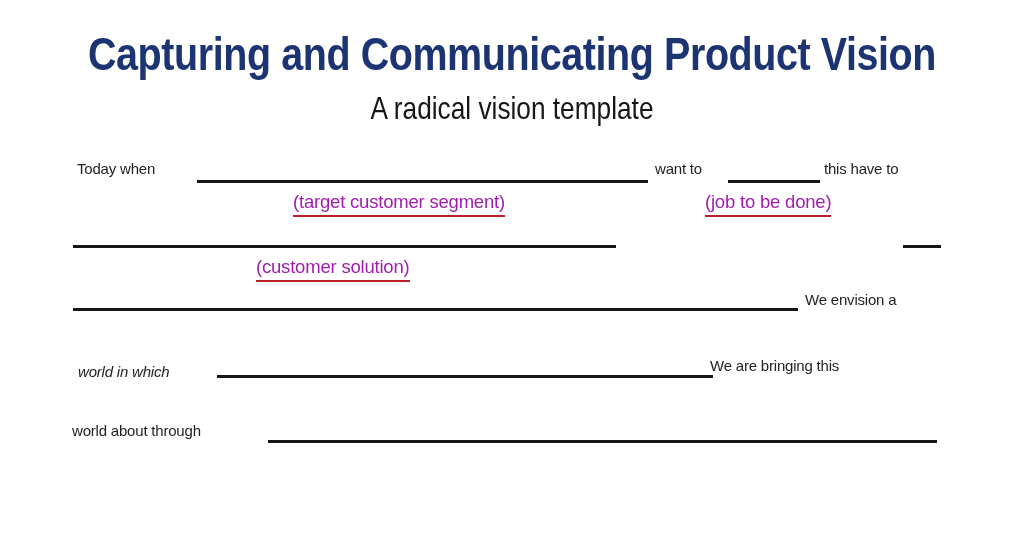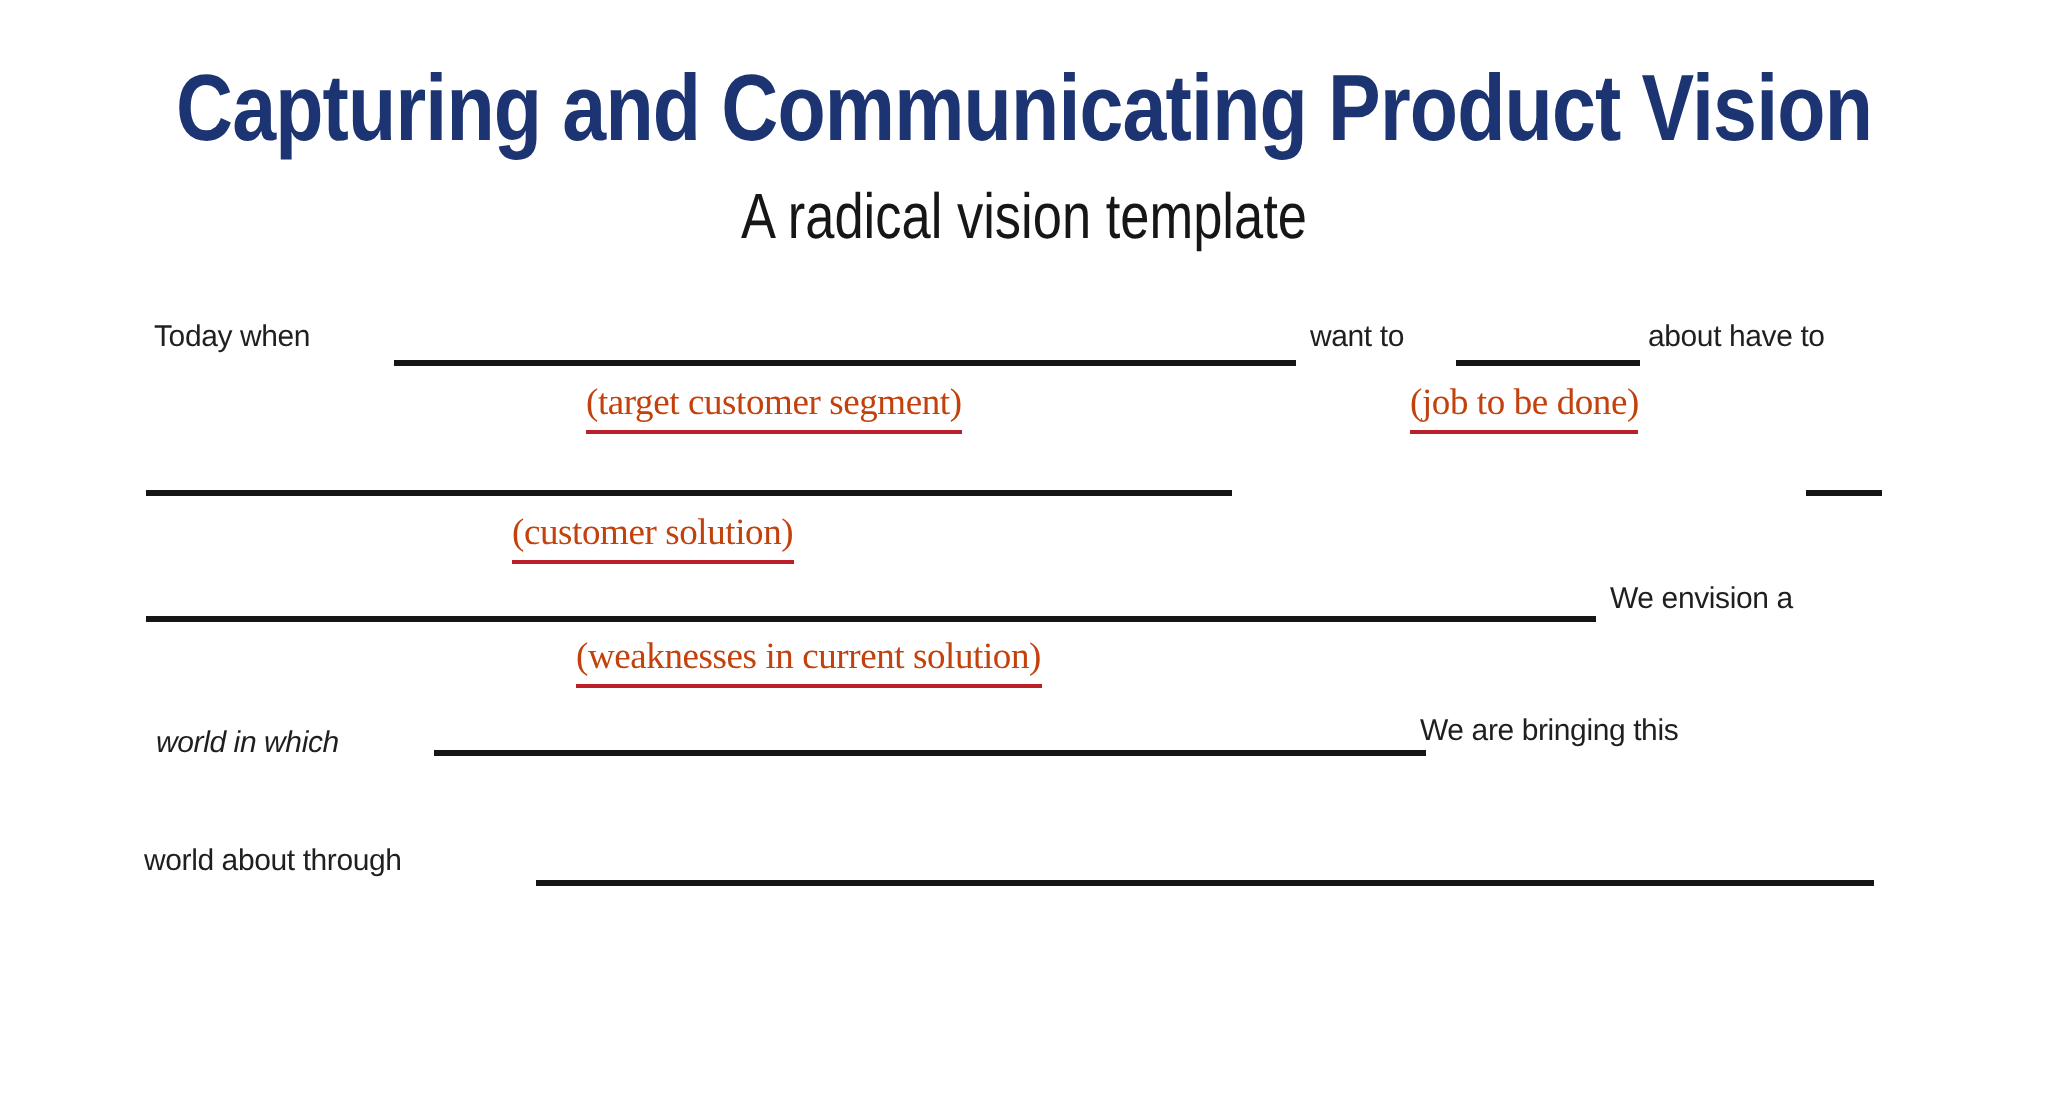--- a/index.html
+++ b/index.html
@@ -41,64 +41,60 @@
   .blank{
     position:absolute;
     border-bottom:3px solid #161616;
     height:0;
   }
   .hint{
     position:absolute;
     font-size:18.5px;
     letter-spacing:-0.2px;
     white-space:nowrap;
-    color:#c2410c;
+    color:#a21caf;
     line-height:22px;
-    font-family:Liberation Serif, serif;
   }
   .hint .u{
     display:inline-block;
     border-bottom:2px solid #bb1f28;
     padding-bottom:2px;
   }
 </style>
 </head>
 <body>
 
 <div class="slide">
 
   <div class="title">Capturing and Communicating Product Vision</div>
   <div class="subtitle">A radical vision template</div>
 
   <span class="seg" style="left:77px;top:156px;">Today when</span>
   <div class="blank" style="left:197px;top:180px;width:451px;"></div>
   <span class="seg" style="left:655px;top:156px;">want to</span>
   <div class="blank" style="left:728px;top:180px;width:92px;"></div>
-  <span class="seg" style="left:824px;top:156px;">about have to</span>
+  <span class="seg" style="left:824px;top:156px;">this have to</span>
 
   <div class="hint" style="left:293px;top:191px;">
     <span class="u">(target customer segment)</span>
   </div>
   <div class="hint" style="left:705px;top:191px;">
     <span class="u">(job to be done)</span>
   </div>
 
   <div class="blank" style="left:73px;top:245px;width:543px;"></div>
   <div class="blank" style="left:903px;top:245px;width:38px;"></div>
 
   <div class="hint" style="left:256px;top:256px;">
     <span class="u">(customer solution)</span>
   </div>
 
   <div class="blank" style="left:73px;top:308px;width:725px;"></div>
   <span class="seg" style="left:805px;top:287px;">We envision a</span>
 
-  <div class="hint" style="left:288px;top:318px;">
-    <span class="u">(weaknesses in current solution)</span>
-  </div>
 
   <span class="seg" style="left:78px;top:359px;font-style:italic;">world in which</span>
   <div class="blank" style="left:217px;top:375px;width:496px;"></div>
   <span class="seg" style="left:710px;top:353px;">We are bringing this</span>
 
   <span class="seg" style="left:72px;top:418px;">world about through</span>
   <div class="blank" style="left:268px;top:440px;width:669px;"></div>
 
   <div class="blank" style="left:73px;top:500px;width:819px;"></div>
 

